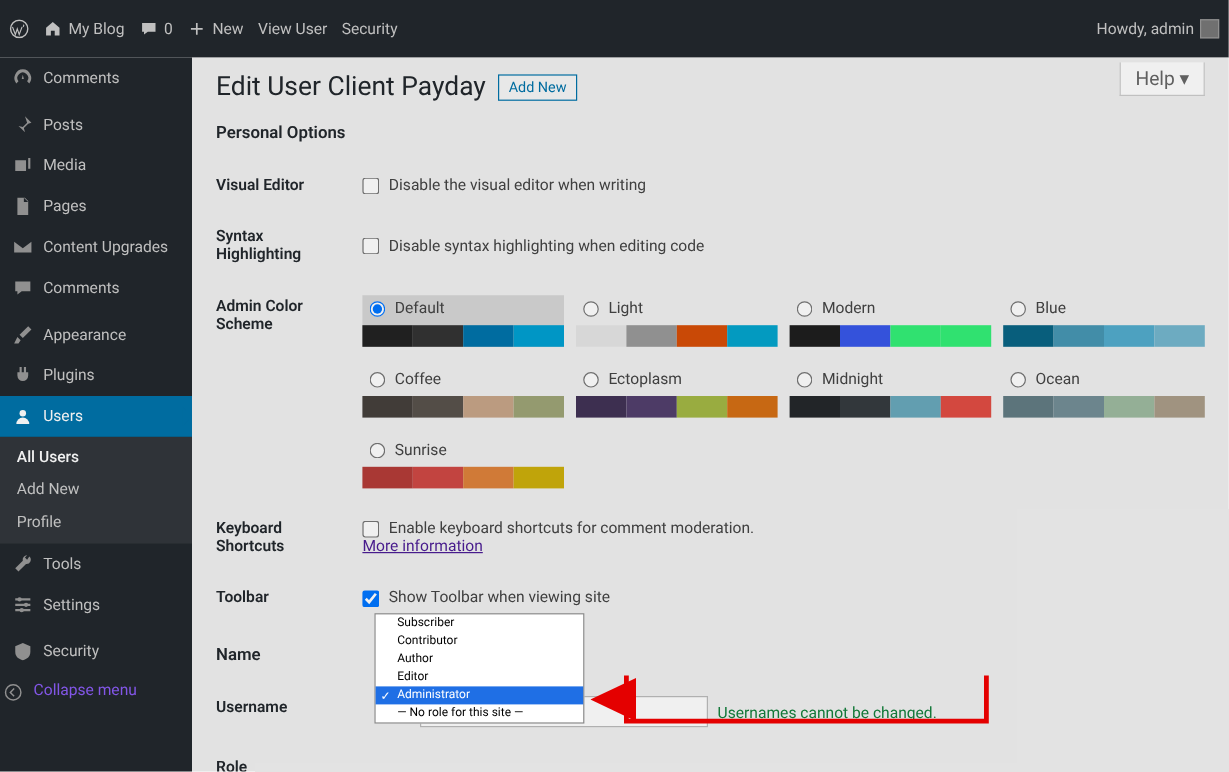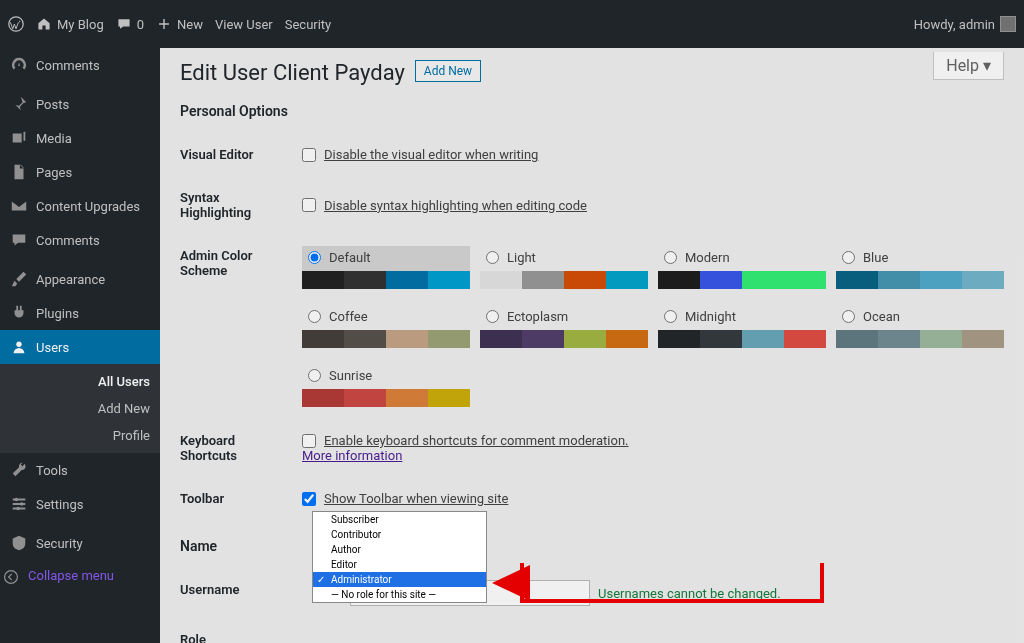--- a/index.html
+++ b/index.html
@@ -18,35 +18,35 @@
 
   
   .wrap { display: flex; height: calc(643px - 32px); }
   .sidebar { width: 160px; background: #23282d; color: #ccc; }
   .sidebar .menu-item { display: flex; align-items: center; gap: 8px; padding: 8px 10px; font-size: 13px; cursor: pointer; }
   .sidebar .menu-item.active { background: #0073aa; color: #fff; position: relative; }
   .sidebar .menu-item.active::after { content: ""; position: absolute; right: -8px; top: 50%; transform: translateY(-50%); border: 8px solid transparent; border-left-color: #0073aa; }
   .sidebar .menu-icon { width: 18px; height: 18px; display: inline-flex; align-items: center; justify-content: center; color: #999; }
   .sidebar .menu-item.active .menu-icon { color: #fff; }
   .sidebar .submenu { background: #32373c; padding: 4px 0; }
-  .sidebar .submenu .sub { padding: 6px 10px 6px 14px; font-size: 13px; cursor: pointer; color: #ccc; text-align: right; }
+  .sidebar .submenu .sub { padding: 6px 10px 6px 14px; font-size: 13px; cursor: pointer; color: #ccc; }
   .sidebar .submenu .sub.current { color: #fff; font-weight: 500; }
   .sidebar .sep { height: 5px; }
   .sidebar .collapse { display:flex; align-items:flex-start; gap:8px; padding:8px 2px; color:#8b5cf6; cursor:pointer; font-size:13px;}
 
   
   .content { flex: 1; background: #f1f1f1; padding: 10px 20px 20px 20px; color: #444; overflow: hidden; position: relative; }
   .help-tab { position: absolute; right: 20px; top: 4px; background: #fff; border: 1px solid #ccc; border-top: none; padding: 4px 12px; font-size: 16px; color: #666; cursor: pointer; }
-  h1.page-title { font-size: 22px; font-weight: 400; color: #23282d; margin: 2px 0 14px 0; display: flex; align-items:flex-start; gap:10px;}
+  h1.page-title { font-size: 22px; font-weight: 400; color: #23282d; margin: 2px 0 14px 0; display: flex; align-items:center; gap:10px;}
   .add-new-btn { border: 1px solid #0073aa; color: #0073aa; padding: 3px 8px; font-size: 12px; cursor: pointer; background:#f7f7f7;}
   h2.section { font-size: 14px; font-weight: 600; color: #23282d; margin: 18px 0 14px 0; }
   .form-table { width: 100%; border-collapse: collapse; }
   .form-table tr > th { text-align: left; width: 170px; padding: 14px 10px 14px 0; font-weight: 600; color: #23282d; vertical-align: top; font-size: 13px;}
   .form-table tr > td { padding: 12px 0; color: #444; font-size: 13px;}
-  .checkbox-row { display: flex; align-items: center; gap: 8px; text-decoration: underline; }
+  .checkbox-row { display: flex; align-items: center; gap: 8px; }
   .checkbox-row input { width: 14px; height:14px; }
   a.link { color: #4c1d95; text-decoration: underline; }
 
   
   .schemes { display: grid; grid-template-columns: repeat(4, 168px); gap: 16px 10px; }
   .scheme { }
   .scheme .scheme-head { display: flex; align-items:center; gap:8px; padding:4px 6px;}
   .scheme.selected { background:#d6d6d6; }
   .scheme .swatches { display:flex; height:18px; margin-top:2px;}
   .scheme .swatches span { flex:1; }

